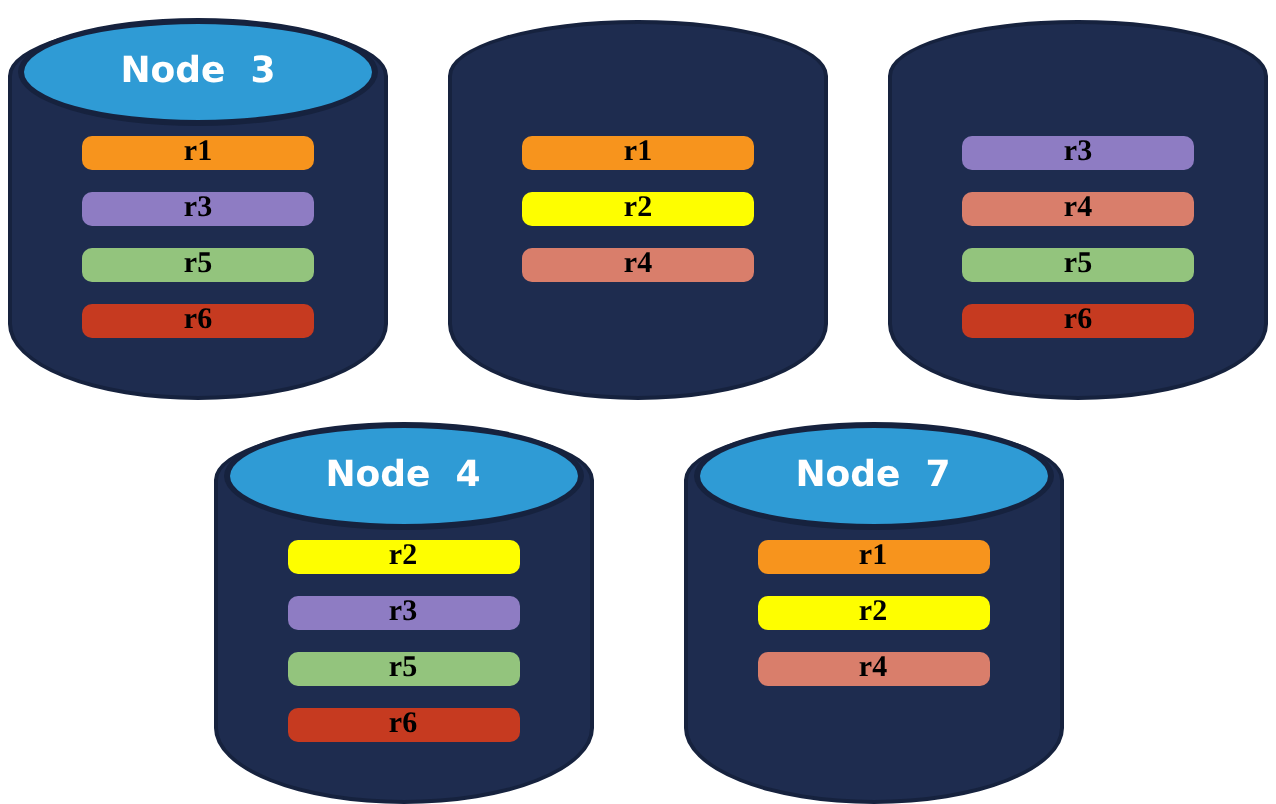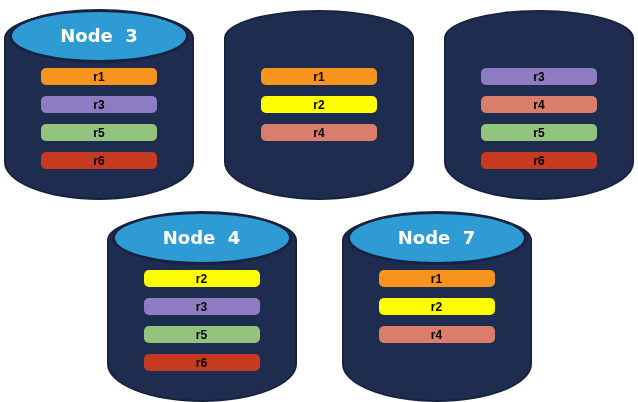--- a/index.html
+++ b/index.html
@@ -76,23 +76,23 @@
     width: 116px;
     height: 17px;
     border-radius: 5px;
     display: flex;
     align-items: center;
     justify-content: center;
     flex: none;
   }
   .bar-label {
     color: var(--bar-text, #000000);
-    font-family: Liberation Sans, sans-serif;
+    font-family: Liberation Serif, serif;
     font-weight: bold;
-    font-size: 12px;
+    font-size: 15px;
     line-height: 1;
   }
 </style>
 </head>
 <body>
 
 <div class="canvas">
   <div class="row row-top" id="row-0">
   <div class="cylinder">
     <div class="cyl-body"></div>

